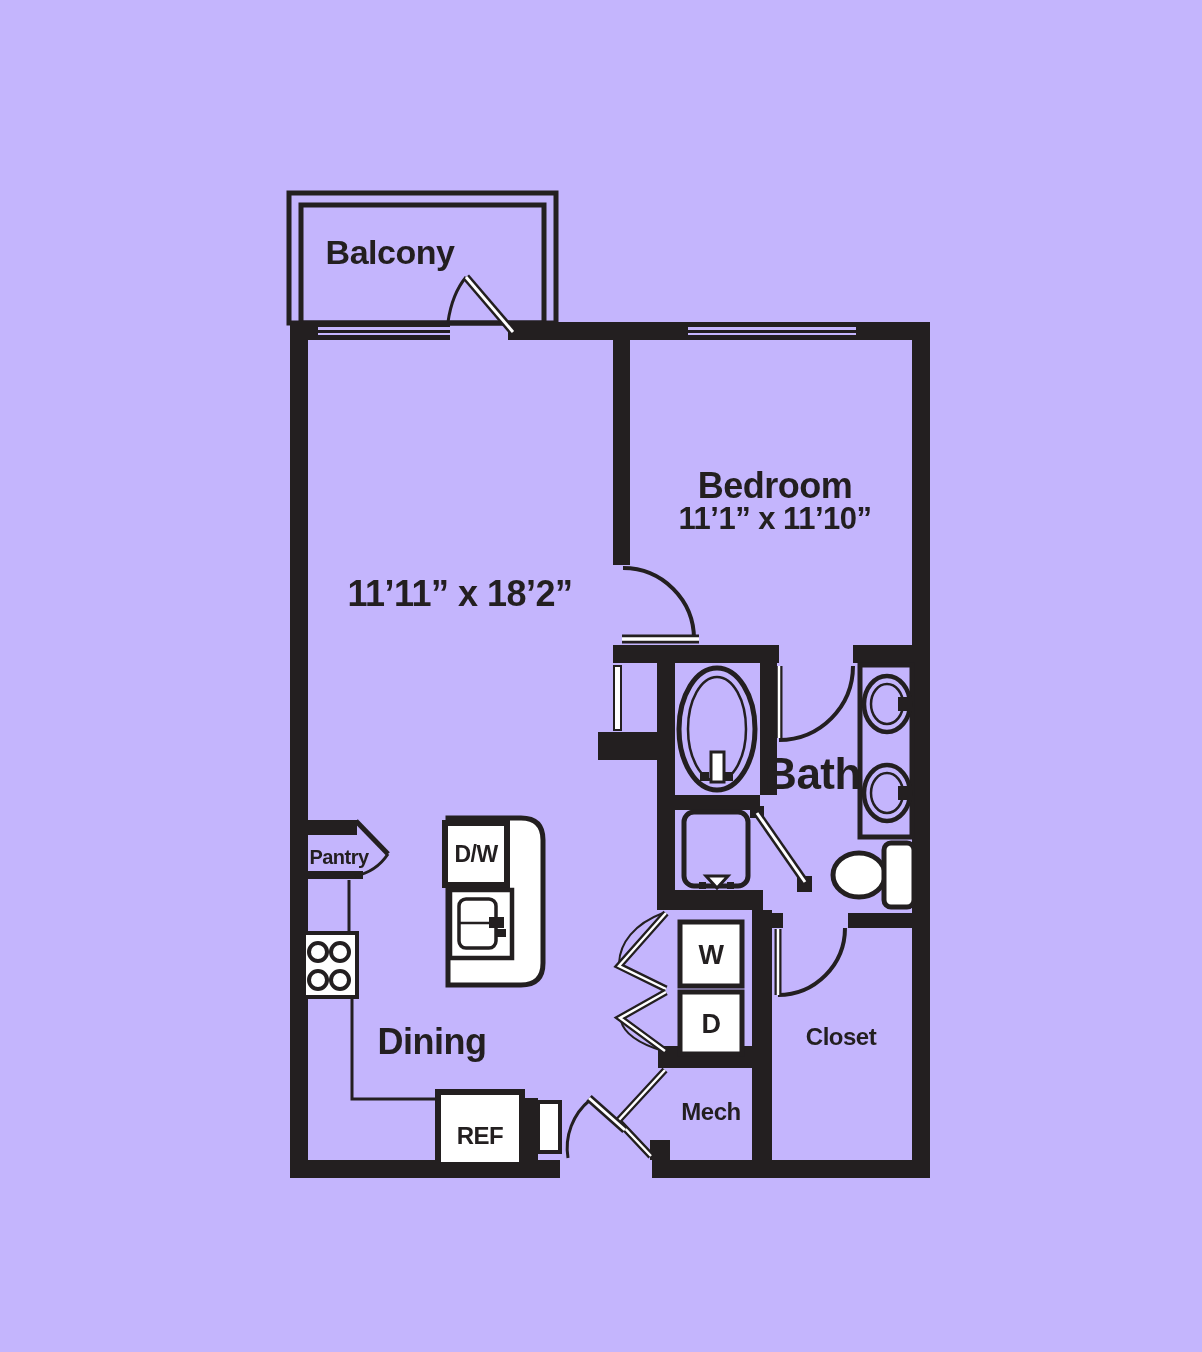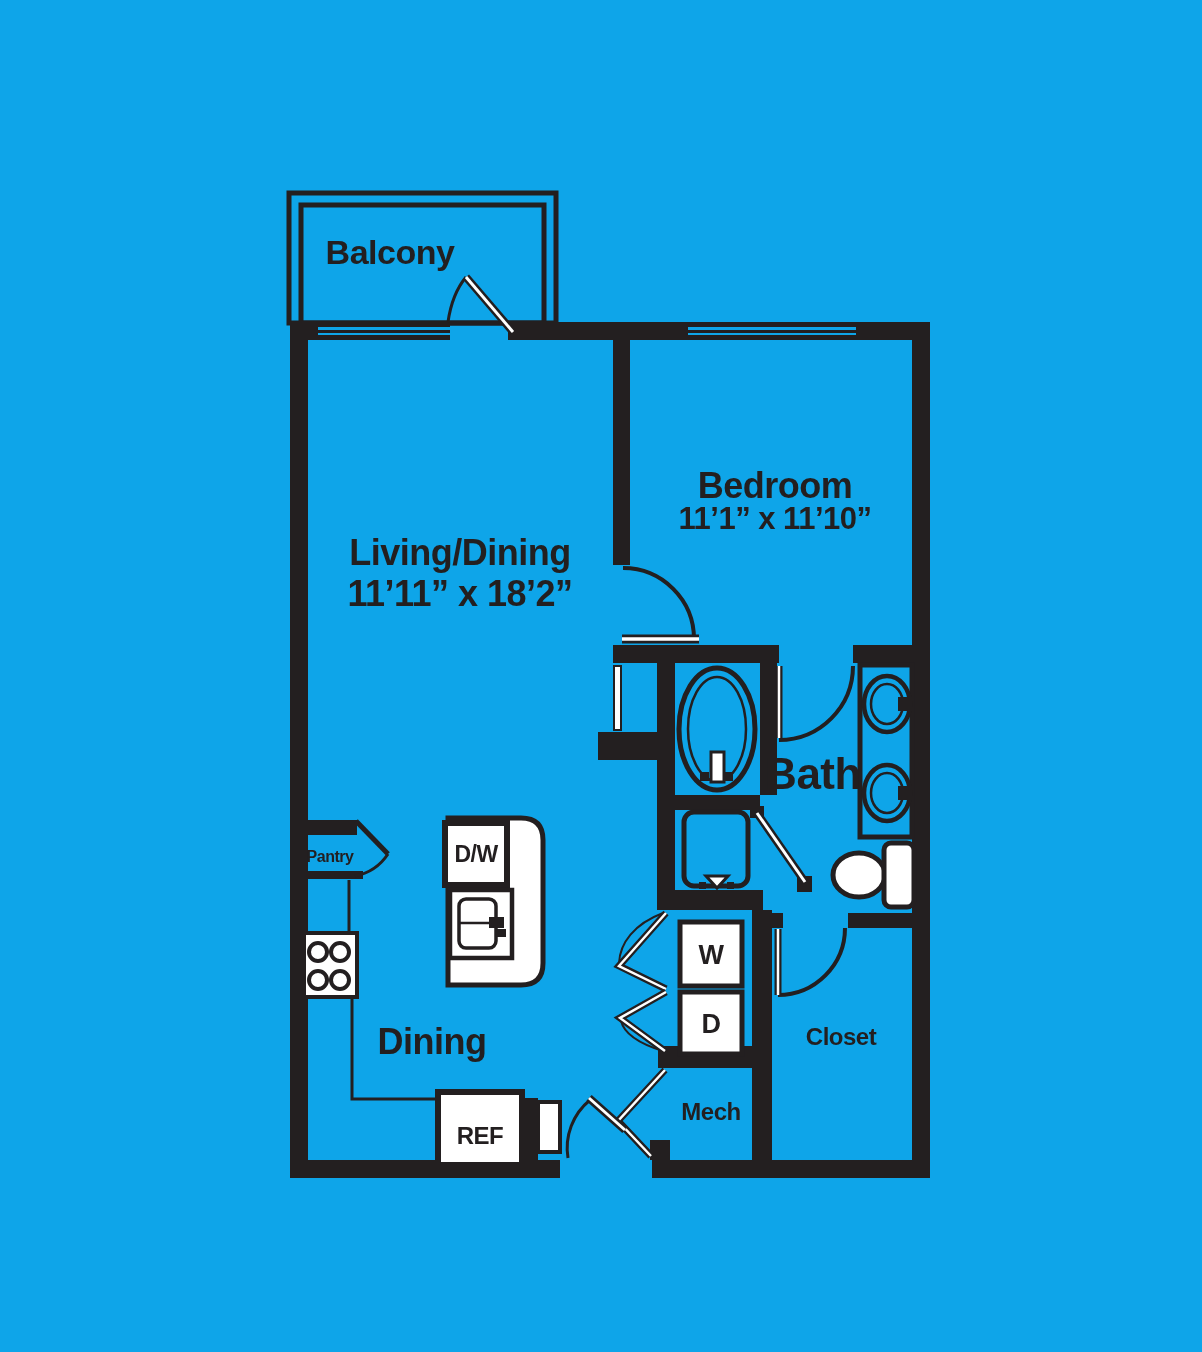--- a/index.html
+++ b/index.html
@@ -1,19 +1,19 @@
 <!DOCTYPE html>
 <html><head>
 <meta charset="utf-8">
 <style>
   html,body{margin:0;padding:0;background:#ffffff;}
   .canvas{
     position:relative;
     width:1202px;height:1352px;
-    background:#0ea5e9;
+    background:#c4b5fd;
     font-family:"Liberation Sans", sans-serif;
     overflow:hidden;
   }
   .plan-svg{position:absolute;left:0;top:0;}
   .lbl{
     position:absolute;
     transform:translate(-50%,-50%);
     font-weight:bold;
     color:#231f20;
     white-space:nowrap;
@@ -185,31 +185,30 @@
 
     <g fill="none">
       <path d="M568 1158 A62 62 0 0 1 590 1100" stroke="#231f20" stroke-width="3"></path>
       <path d="M589 1098 L625 1130" stroke="#231f20" stroke-width="8"></path>
       <path d="M589 1098 L625 1130" stroke="#ffffff" stroke-width="3"></path>
     </g>
   </svg>
 
   <div class="lbl" style="left:390px;top:252px;font-size:34px;">Balcony</div>
 
-  <div class="lbl" style="left:460px;top:553px;font-size:36px;">Living/Dining</div>
   <div class="lbl" style="left:460px;top:594px;font-size:36px;">11’11” x 18’2”</div>
 
   <div class="lbl" style="left:775px;top:478px;font-size:36px;margin-top:8px;">Bedroom</div>
   <div class="lbl" style="left:775px;top:518px;font-size:31px;">11’1” x 11’10”</div>
 
   <div class="lbl" style="left:813px;top:774px;font-size:44px;text-align:right;">Bath</div>
 
   <div class="lbl" style="left:432px;top:1042px;font-size:36px;">Dining</div>
 
-  <div class="lbl" style="left:330px;top:857px;font-size:16px;">Pantry</div>
+  <div class="lbl" style="left:339px;top:857px;font-size:20px;">Pantry</div>
 
   <div class="lbl" style="left:841px;top:1037px;font-size:24px;">Closet</div>
 
   <div class="lbl" style="left:711px;top:1112px;font-size:24px;">Mech</div>
 
   <div class="lbl" style="left:711px;top:955px;font-size:27px;">W</div>
 
   <div class="lbl" style="left:711px;top:1024px;font-size:27px;">D</div>
 
   <div class="lbl" style="left:480px;top:1127px;font-size:24px;margin-top:9px;">REF</div>

